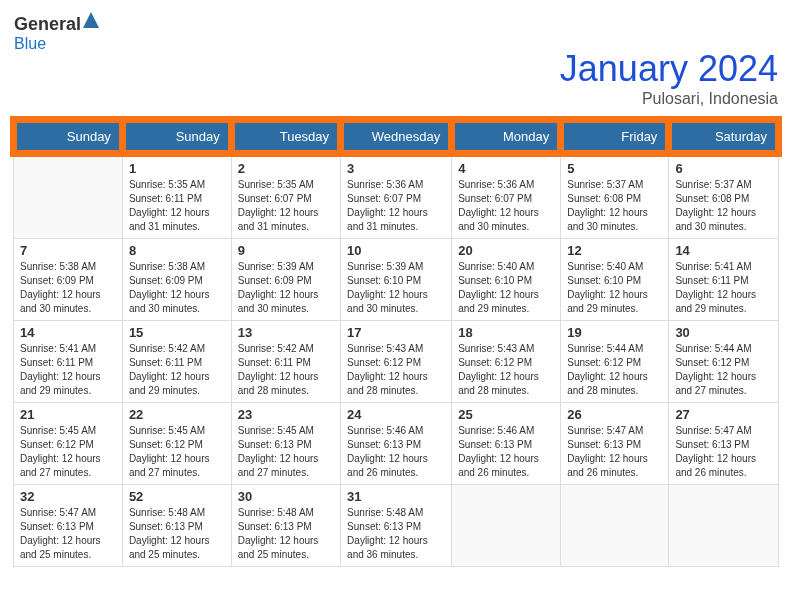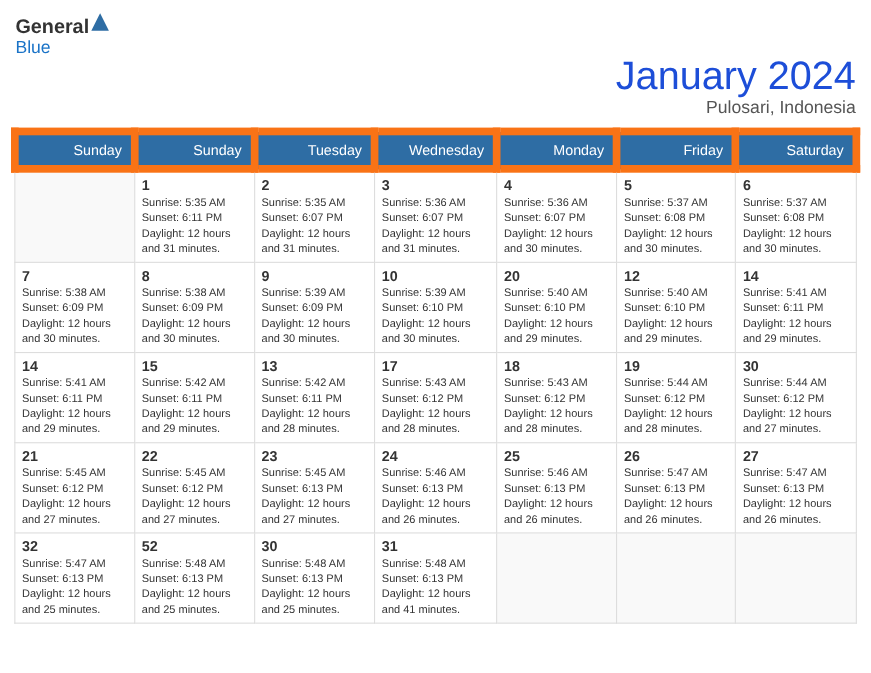--- a/index.html
+++ b/index.html
@@ -366,21 +366,21 @@
             <div>Sunrise: 5:48 AM</div>
             <div>Sunset: 6:13 PM</div>
             <div>Daylight: 12 hours and 25 minutes.</div>
           </div>
         </td>
         <td>
           <span class="day-number">31</span>
           <div class="day-info">
             <div>Sunrise: 5:48 AM</div>
             <div>Sunset: 6:13 PM</div>
-            <div>Daylight: 12 hours and 41 minutes.</div>
+            <div>Daylight: 12 hours and 36 minutes.</div>
           </div>
         </td>
         <td class="empty-cell"></td>
         <td class="empty-cell"></td>
         <td class="empty-cell"></td>
       </tr>
     </tbody>
 </table>
 
 </body></html>

